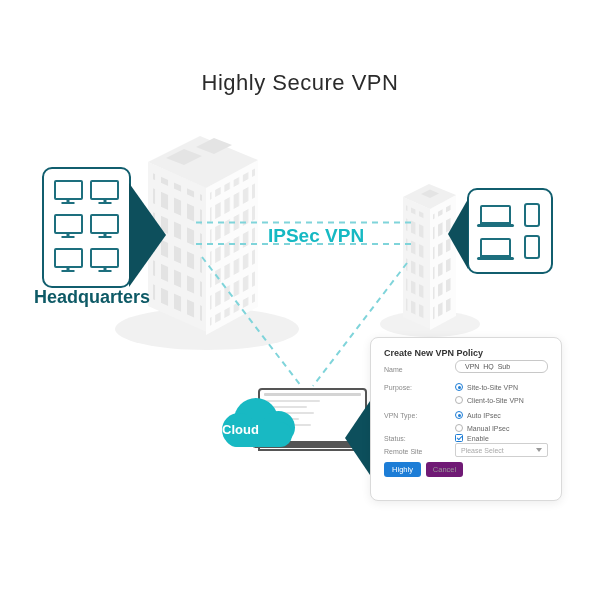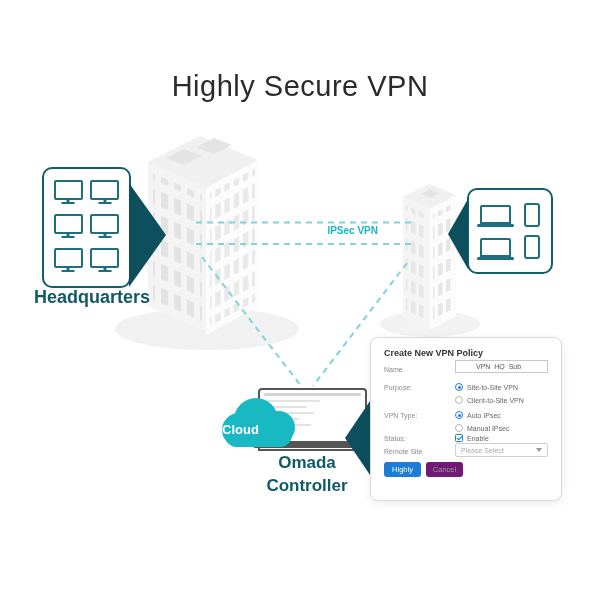--- a/index.html
+++ b/index.html
@@ -1,21 +1,21 @@
 <!DOCTYPE html>
 <html><head>
 <meta charset="utf-8">
 <style>
   html,body{margin:0;padding:0;background:#fff;}
   .canvas{position:relative;width:600px;height:600px;background:#fff;overflow:hidden;
           font-family:"Liberation Sans",sans-serif;}
 
   
   .page-title{position:absolute;top:70px;left:0;right:0;text-align:center;
-    font-size:29px;font-weight:400;color:#2b2b2b;letter-spacing:.5px;}
+    font-size:22px;font-weight:400;color:#2b2b2b;letter-spacing:.5px;}
 
   
   .scene{position:absolute;left:0;top:0;}
 
   
   .devbox{position:absolute;background:#fff;border:2px solid #115e6e;border-radius:10px;box-sizing:border-box;}
   .hq-box{left:42px;top:167px;width:89px;height:121px;display:grid;
     grid-template-columns:1fr 1fr;align-content:space-evenly;justify-items:center;padding:4px 6px;}
   .sub-box{left:467px;top:188px;width:86px;height:86px;display:flex;flex-direction:column;
     justify-content:space-evenly;align-items:center;padding:4px 0;}
@@ -32,22 +32,22 @@
   
   .arr{position:absolute;width:0;height:0;}
   .hq-arrow{left:129px;top:183px;border-top:52px solid transparent;border-bottom:52px solid transparent;border-left:37px solid #0d4f5c;}
   .sub-arrow{left:448px;top:199px;border-top:35px solid transparent;border-bottom:35px solid transparent;border-right:20px solid #0d4f5c;}
   .form-arrow{left:345px;top:401px;border-top:37px solid transparent;border-bottom:37px solid transparent;border-right:25px solid #0d4f5c;}
 
   
   .site-label{position:absolute;font-size:18px;font-weight:bold;color:#0e5a66;text-align:right;}
   .hq-label{left:22px;top:287px;width:128px;}
   .sub-label{left:449px;top:281px;width:120px;}
-  .tunnel-label{position:absolute;left:268px;top:225px;width:110px;text-align:right;
-    font-size:10px;font-weight:bold;color:#16b9c3;}
+  .tunnel-label{position:absolute;left:268px;top:225px;width:110px;text-align:left;
+    font-size:19px;font-weight:bold;color:#16b9c3;}
   .controller-label{position:absolute;left:237px;top:452px;width:140px;text-align:center;
     font-size:17px;font-weight:bold;color:#0e5a66;line-height:1.35;}
 
   
   .screen{position:absolute;left:258px;top:388px;width:97px;height:53px;border:2px solid #555;
     border-radius:4px 4px 0 0;background:#fff;box-sizing:content-box;padding:3px 4px;overflow:hidden;}
   .scr-bar{height:2px;background:#e2e2e2;border-radius:1px;margin-top:4px;}
   .scr-top{height:3px;background:#d4d4d4;margin-top:0;}
   .lap-base{position:absolute;left:250px;top:441px;width:113px;height:7px;background:#555;border-radius:1px 1px 7px 7px;}
 
@@ -60,21 +60,21 @@
   .cloud .c4{left:3px;top:24px;width:67px;height:25px;border-radius:12px;}
   .cloud-text{position:absolute;left:0;right:0;top:24px;text-align:left;
     font-size:13px;font-weight:bold;color:#fff;}
 
   
   .panel{position:absolute;left:370px;top:337px;width:192px;height:164px;background:#fff;
     border:1px solid #dadada;border-radius:8px;box-shadow:0 2px 10px rgba(0,0,0,.08);box-sizing:border-box;}
   .panel .f-title{position:absolute;left:13px;top:10px;font-size:9px;font-weight:bold;color:#333;}
   .f-label{position:absolute;left:13px;font-size:7px;color:#8a8a8a;}
   .f-input{position:absolute;left:84px;top:22px;width:93px;height:13px;border:1px solid #c8c8c8;
-    border-radius:0;font-size:7px;color:#555;padding:0 20px;box-sizing:border-box;
+    border-radius:6px;font-size:7px;color:#555;padding:0 9px;box-sizing:border-box;
     font-family:"Liberation Sans",sans-serif;background:#fff;}
   .opt-row{position:absolute;left:84px;display:flex;align-items:center;gap:4px;height:10px;}
   .radio{width:8px;height:8px;border-radius:50%;border:1px solid #b4b4b4;background:#fff;box-sizing:border-box;position:relative;flex:none;}
   .radio.on{border-color:#1d7dd6;}
   .radio.on::after{content:"";position:absolute;left:1.5px;top:1.5px;right:1.5px;bottom:1.5px;border-radius:50%;background:#1d7dd6;}
   .checkbox{width:8px;height:8px;border:1px solid #1d7dd6;border-radius:1.5px;background:#fff;box-sizing:border-box;position:relative;flex:none;}
   .checkbox::after{content:"";position:absolute;left:0.8px;top:1.2px;width:4px;height:2px;
     border-left:1.2px solid #1d7dd6;border-bottom:1.2px solid #1d7dd6;transform:rotate(-45deg);}
   .opt-label{font-size:7px;color:#666;}
   .f-select{position:absolute;left:84px;top:105px;width:93px;height:14px;display:flex;align-items:center;
@@ -178,21 +178,20 @@
     <div class="scr-bar" style="width:48%"></div>
   </div>
   <div class="lap-base"></div>
   <div class="cloud">
     <i class="c1"></i>
       <i class="c2"></i>
       <i class="c3"></i>
       <i class="c4"></i>
     <span class="cloud-text">Cloud</span>
   </div>
-  <div class="controller-label">Omada Controller</div>
 
   <div class="arr form-arrow"></div>
 
   <div class="panel">
     <div class="f-title">Create New VPN Policy</div>
 
     <span class="f-label" style="top:28px">Name</span>
     <input class="f-input" type="text" value="VPN_HQ_Sub" style="">
 
     <span class="f-label" style="top:46px">Purpose:</span>

